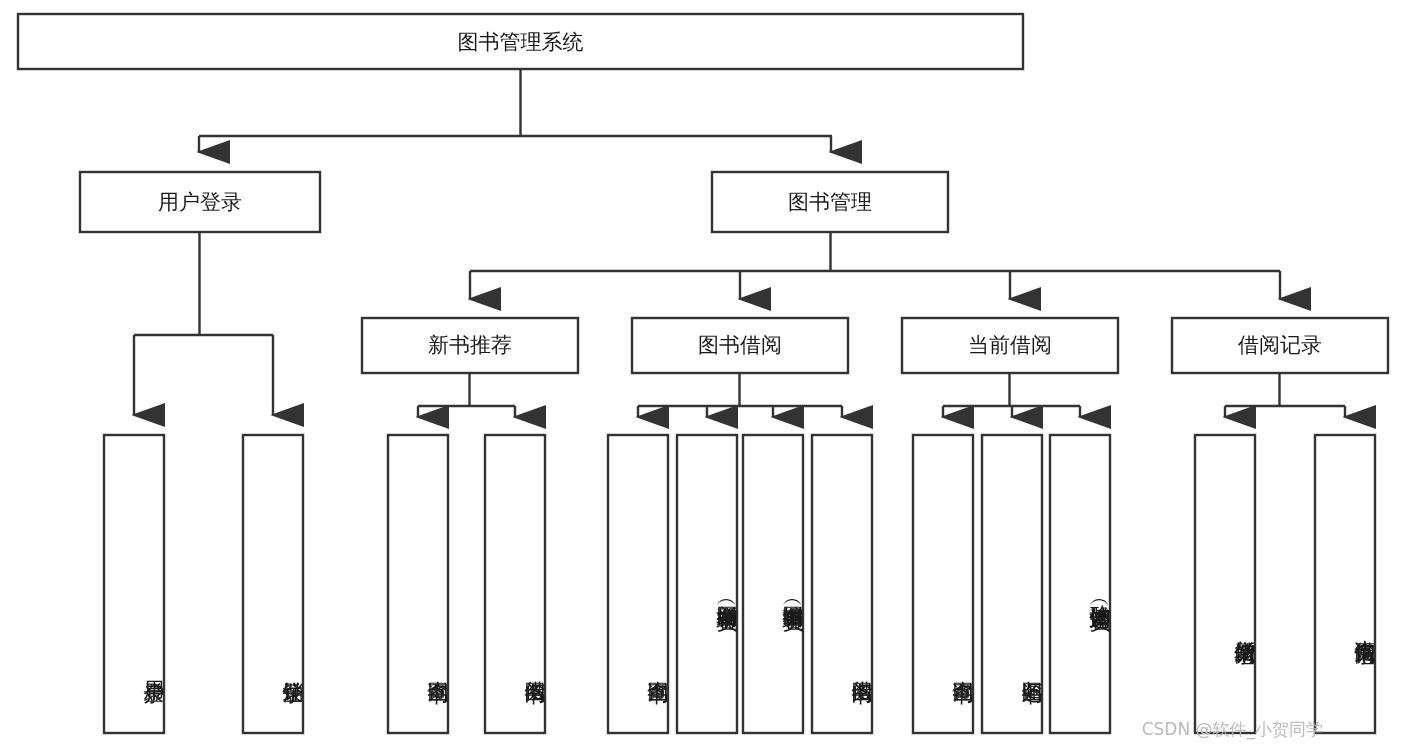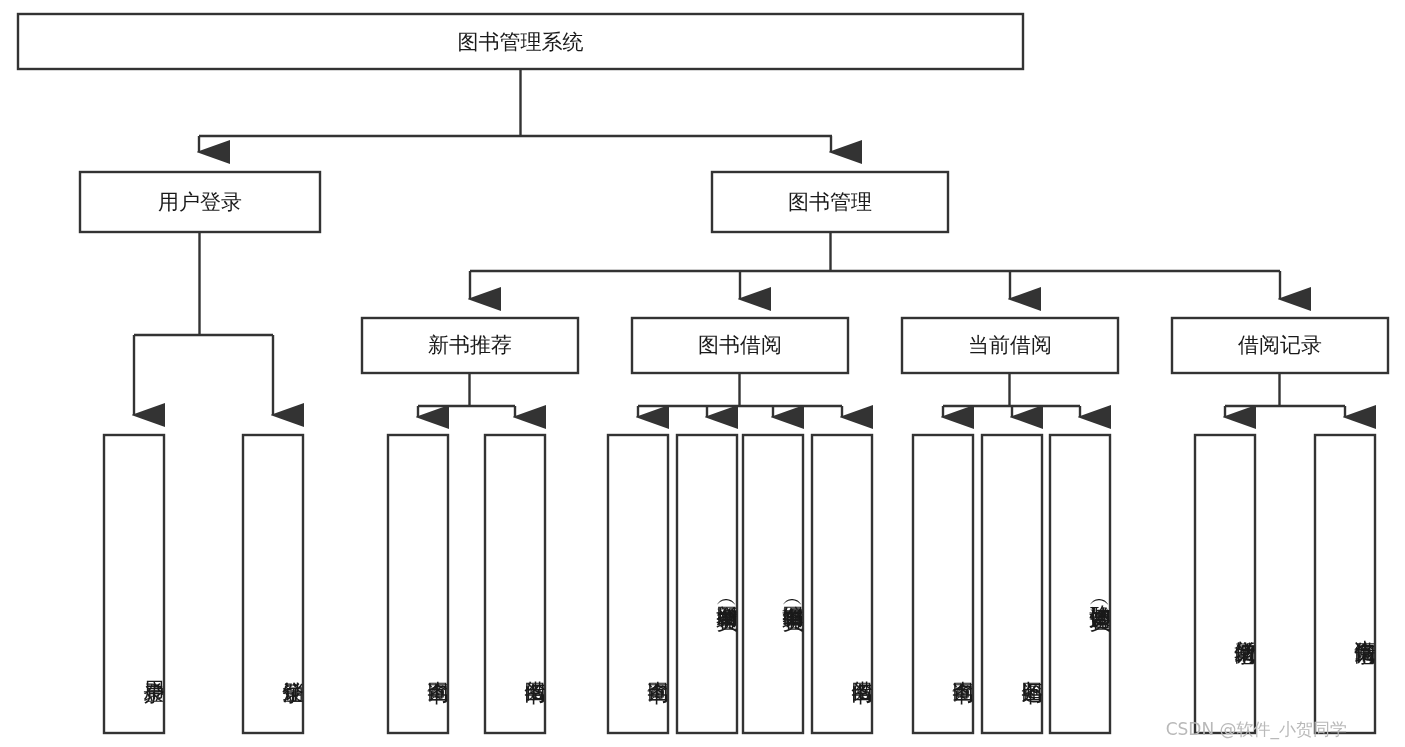--- a/index.html
+++ b/index.html
@@ -58,21 +58,21 @@
     letter-spacing: 1px;
     line-height: 1;
     display: flex;
     align-items: flex-start;
     justify-content: center;
     white-space: nowrap;
     pointer-events: none;
   }
   .watermark {
     position: absolute;
-    right: 0;
+    right: 24px;
     bottom: 6px;
     font-family: "DejaVu Sans", "Liberation Sans", sans-serif;
     font-size: 17px;
     color: #b9b9b9;
     white-space: nowrap;
   }
 </style>
 </head>
 <body>
 

